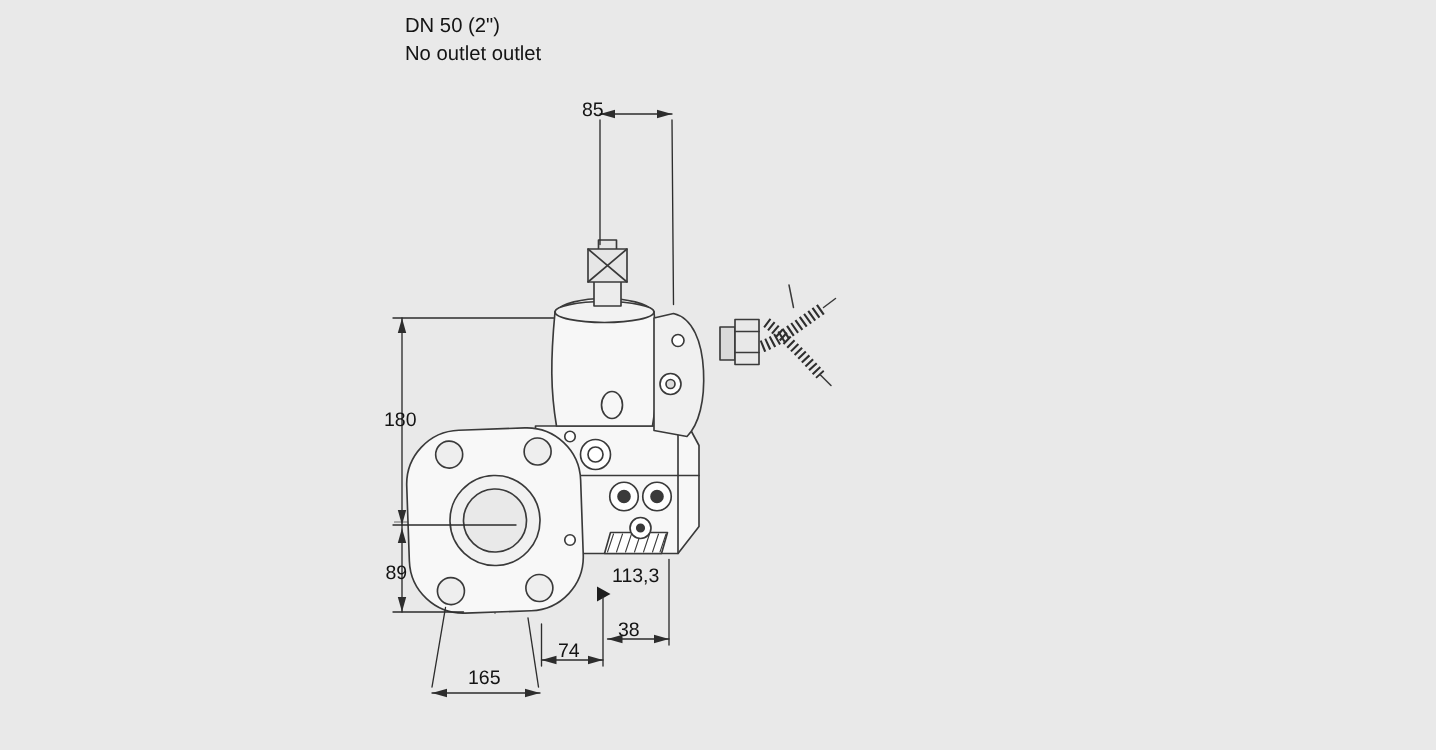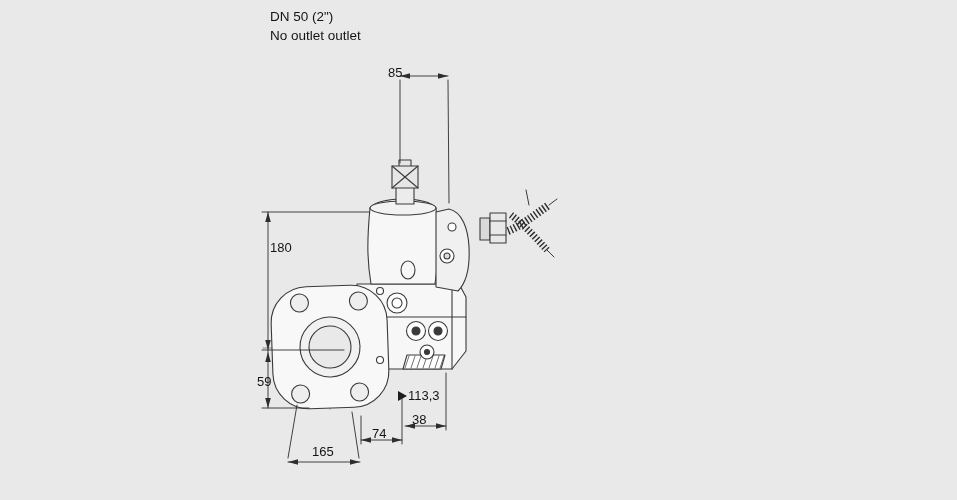--- a/index.html
+++ b/index.html
@@ -153,20 +153,20 @@
 
         <line x1="405" y1="426" x2="446" y2="426"></line>
         <polygon points="405,426 415,423.2 415,428.8" fill="#2d2d2d" stroke="none"></polygon>
         <polygon points="446,426 436,423.2 436,428.8" fill="#2d2d2d" stroke="none"></polygon>
         <line x1="446" y1="373" x2="446" y2="430"></line>
       </g>
     </g>
   </svg>
 
   <div class="dim-label" style="left:388px; top:54px;margin-top:11px;">85</div>
-  <div class="dim-label" style="left:256px; top:240px;margin-left:14px;">180</div>
-  <div class="dim-label" style="left:257px; top:374px;">59</div>
-  <div class="dim-label" style="left:408px; top:376px;margin-top:12px;">113,3</div>
+  <div class="dim-label" style="left:256px; top:272px;">180</div>
+  <div class="dim-label" style="left:257px; top:374px;">89</div>
+  <div class="dim-label" style="left:408px; top:376px;">113,3</div>
   <div class="dim-label" style="left:372px; top:426px;">74</div>
   <div class="dim-label" style="left:412px; top:412px;">38</div>
   <div class="dim-label" style="left:312px; top:444px;">165</div>
 
 </div>
 
 </body></html>

